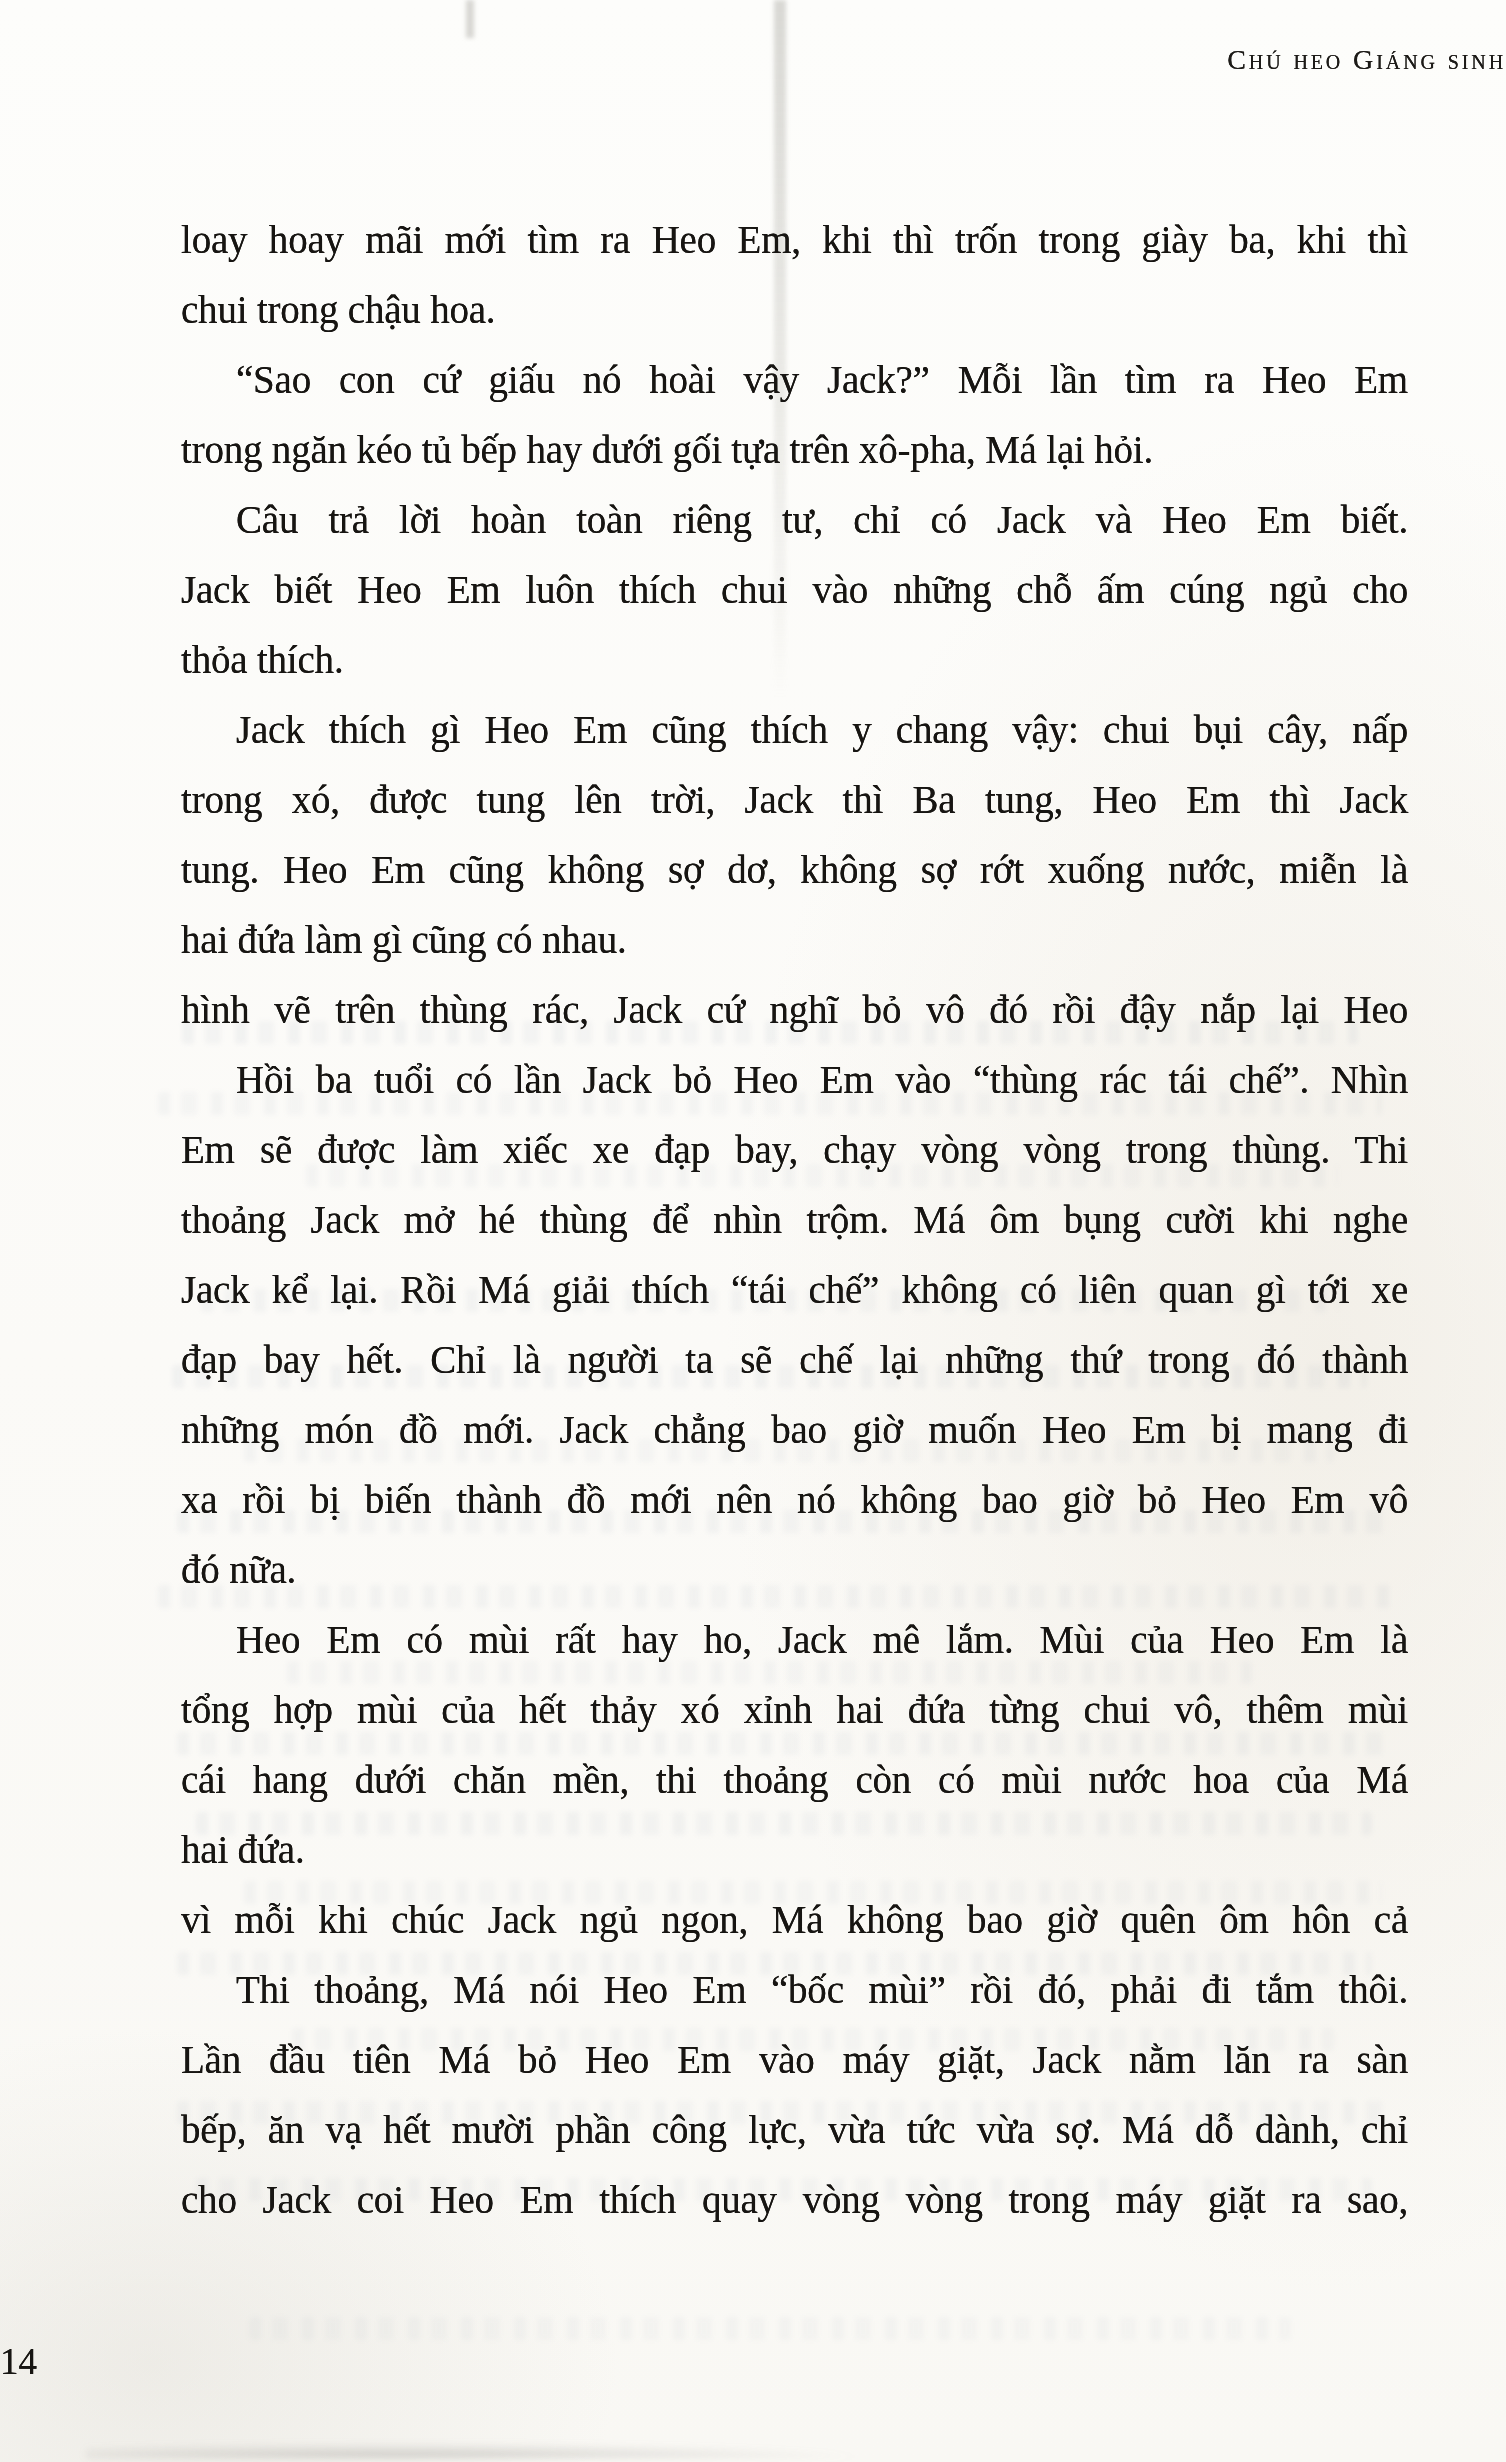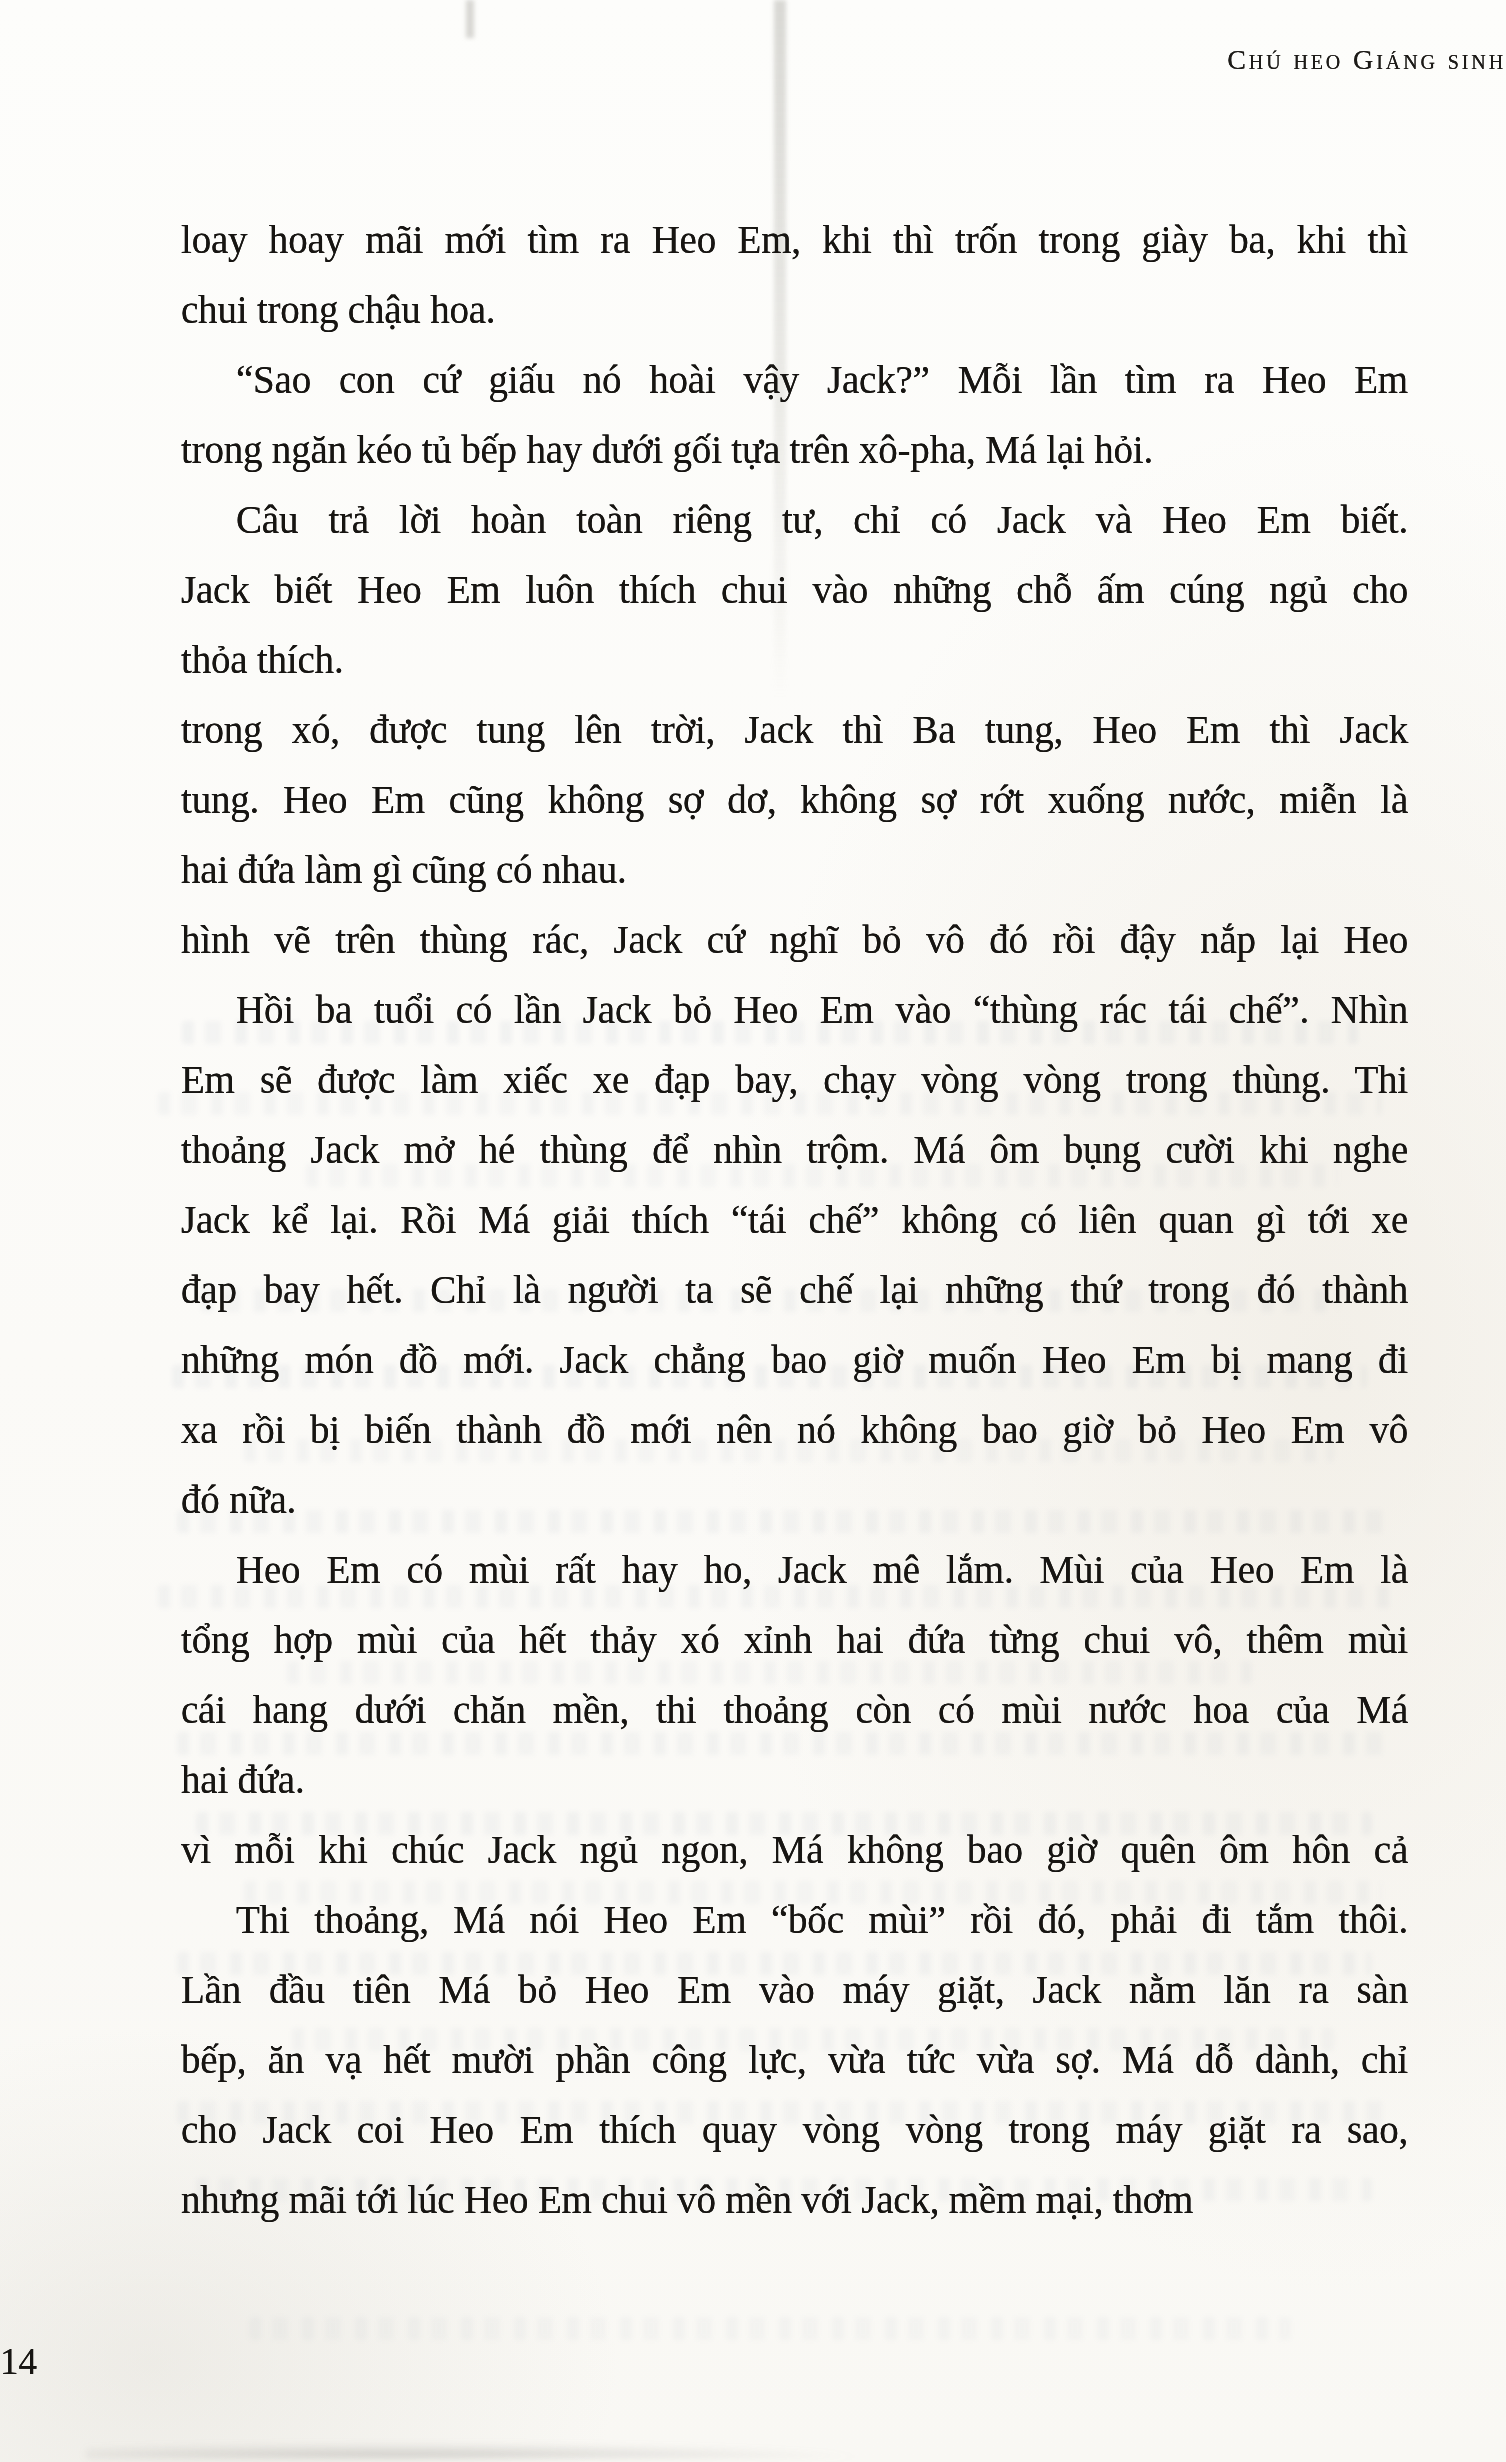--- a/index.html
+++ b/index.html
@@ -147,20 +147,21 @@
   <div class="header">Chú heo Giáng sinh</div>
 
   <div class="textblock" id="textblock">
       <div class="line">loay hoay mãi mới tìm ra Heo Em, khi thì trốn trong giày ba, khi thì</div>
       <div class="line last">chui trong chậu hoa.</div>
       <div class="line first">“Sao con cứ giấu nó hoài vậy Jack?” Mỗi lần tìm ra Heo Em</div>
       <div class="line last">trong ngăn kéo tủ bếp hay dưới gối tựa trên xô-pha, Má lại hỏi.</div>
       <div class="line first">Câu trả lời hoàn toàn riêng tư, chỉ có Jack và Heo Em biết.</div>
       <div class="line">Jack biết Heo Em luôn thích chui vào những chỗ ấm cúng ngủ cho</div>
       <div class="line last">thỏa thích.</div>
+      <div class="line first">Jack thích gì Heo Em cũng thích y chang vậy: chui bụi cây, nấp</div>
       <div class="line">trong xó, được tung lên trời, Jack thì Ba tung, Heo Em thì Jack</div>
       <div class="line">tung. Heo Em cũng không sợ dơ, không sợ rớt xuống nước, miễn là</div>
       <div class="line last">hai đứa làm gì cũng có nhau.</div>
       <div class="line">hình vẽ trên thùng rác, Jack cứ nghĩ bỏ vô đó rồi đậy nắp lại Heo</div>
       <div class="line first">Hồi ba tuổi có lần Jack bỏ Heo Em vào “thùng rác tái chế”. Nhìn</div>
       <div class="line">Em sẽ được làm xiếc xe đạp bay, chạy vòng vòng trong thùng. Thi</div>
       <div class="line">thoảng Jack mở hé thùng để nhìn trộm. Má ôm bụng cười khi nghe</div>
       <div class="line">Jack kể lại. Rồi Má giải thích “tái chế” không có liên quan gì tới xe</div>
       <div class="line">đạp bay hết. Chỉ là người ta sẽ chế lại những thứ trong đó thành</div>
       <div class="line">những món đồ mới. Jack chẳng bao giờ muốn Heo Em bị mang đi</div>
@@ -168,20 +169,19 @@
       <div class="line last">đó nữa.</div>
       <div class="line first">Heo Em có mùi rất hay ho, Jack mê lắm. Mùi của Heo Em là</div>
       <div class="line">tổng hợp mùi của hết thảy xó xỉnh hai đứa từng chui vô, thêm mùi</div>
       <div class="line">cái hang dưới chăn mền, thi thoảng còn có mùi nước hoa của Má</div>
       <div class="line last">hai đứa.</div>
       <div class="line">vì mỗi khi chúc Jack ngủ ngon, Má không bao giờ quên ôm hôn cả</div>
       <div class="line first">Thi thoảng, Má nói Heo Em “bốc mùi” rồi đó, phải đi tắm thôi.</div>
       <div class="line">Lần đầu tiên Má bỏ Heo Em vào máy giặt, Jack nằm lăn ra sàn</div>
       <div class="line">bếp, ăn vạ hết mười phần công lực, vừa tức vừa sợ. Má dỗ dành, chỉ</div>
       <div class="line">cho Jack coi Heo Em thích quay vòng vòng trong máy giặt ra sao,</div>
-      <div class="line last">nhưng mãi tới lúc Heo Em chui vô mền với Jack, mềm mại, thơm</div>
     </div>
 
   <div class="pagenum">14</div>
 
   <div class="bottom-smudge"></div>
 </div>
 
 
 </body></html>

